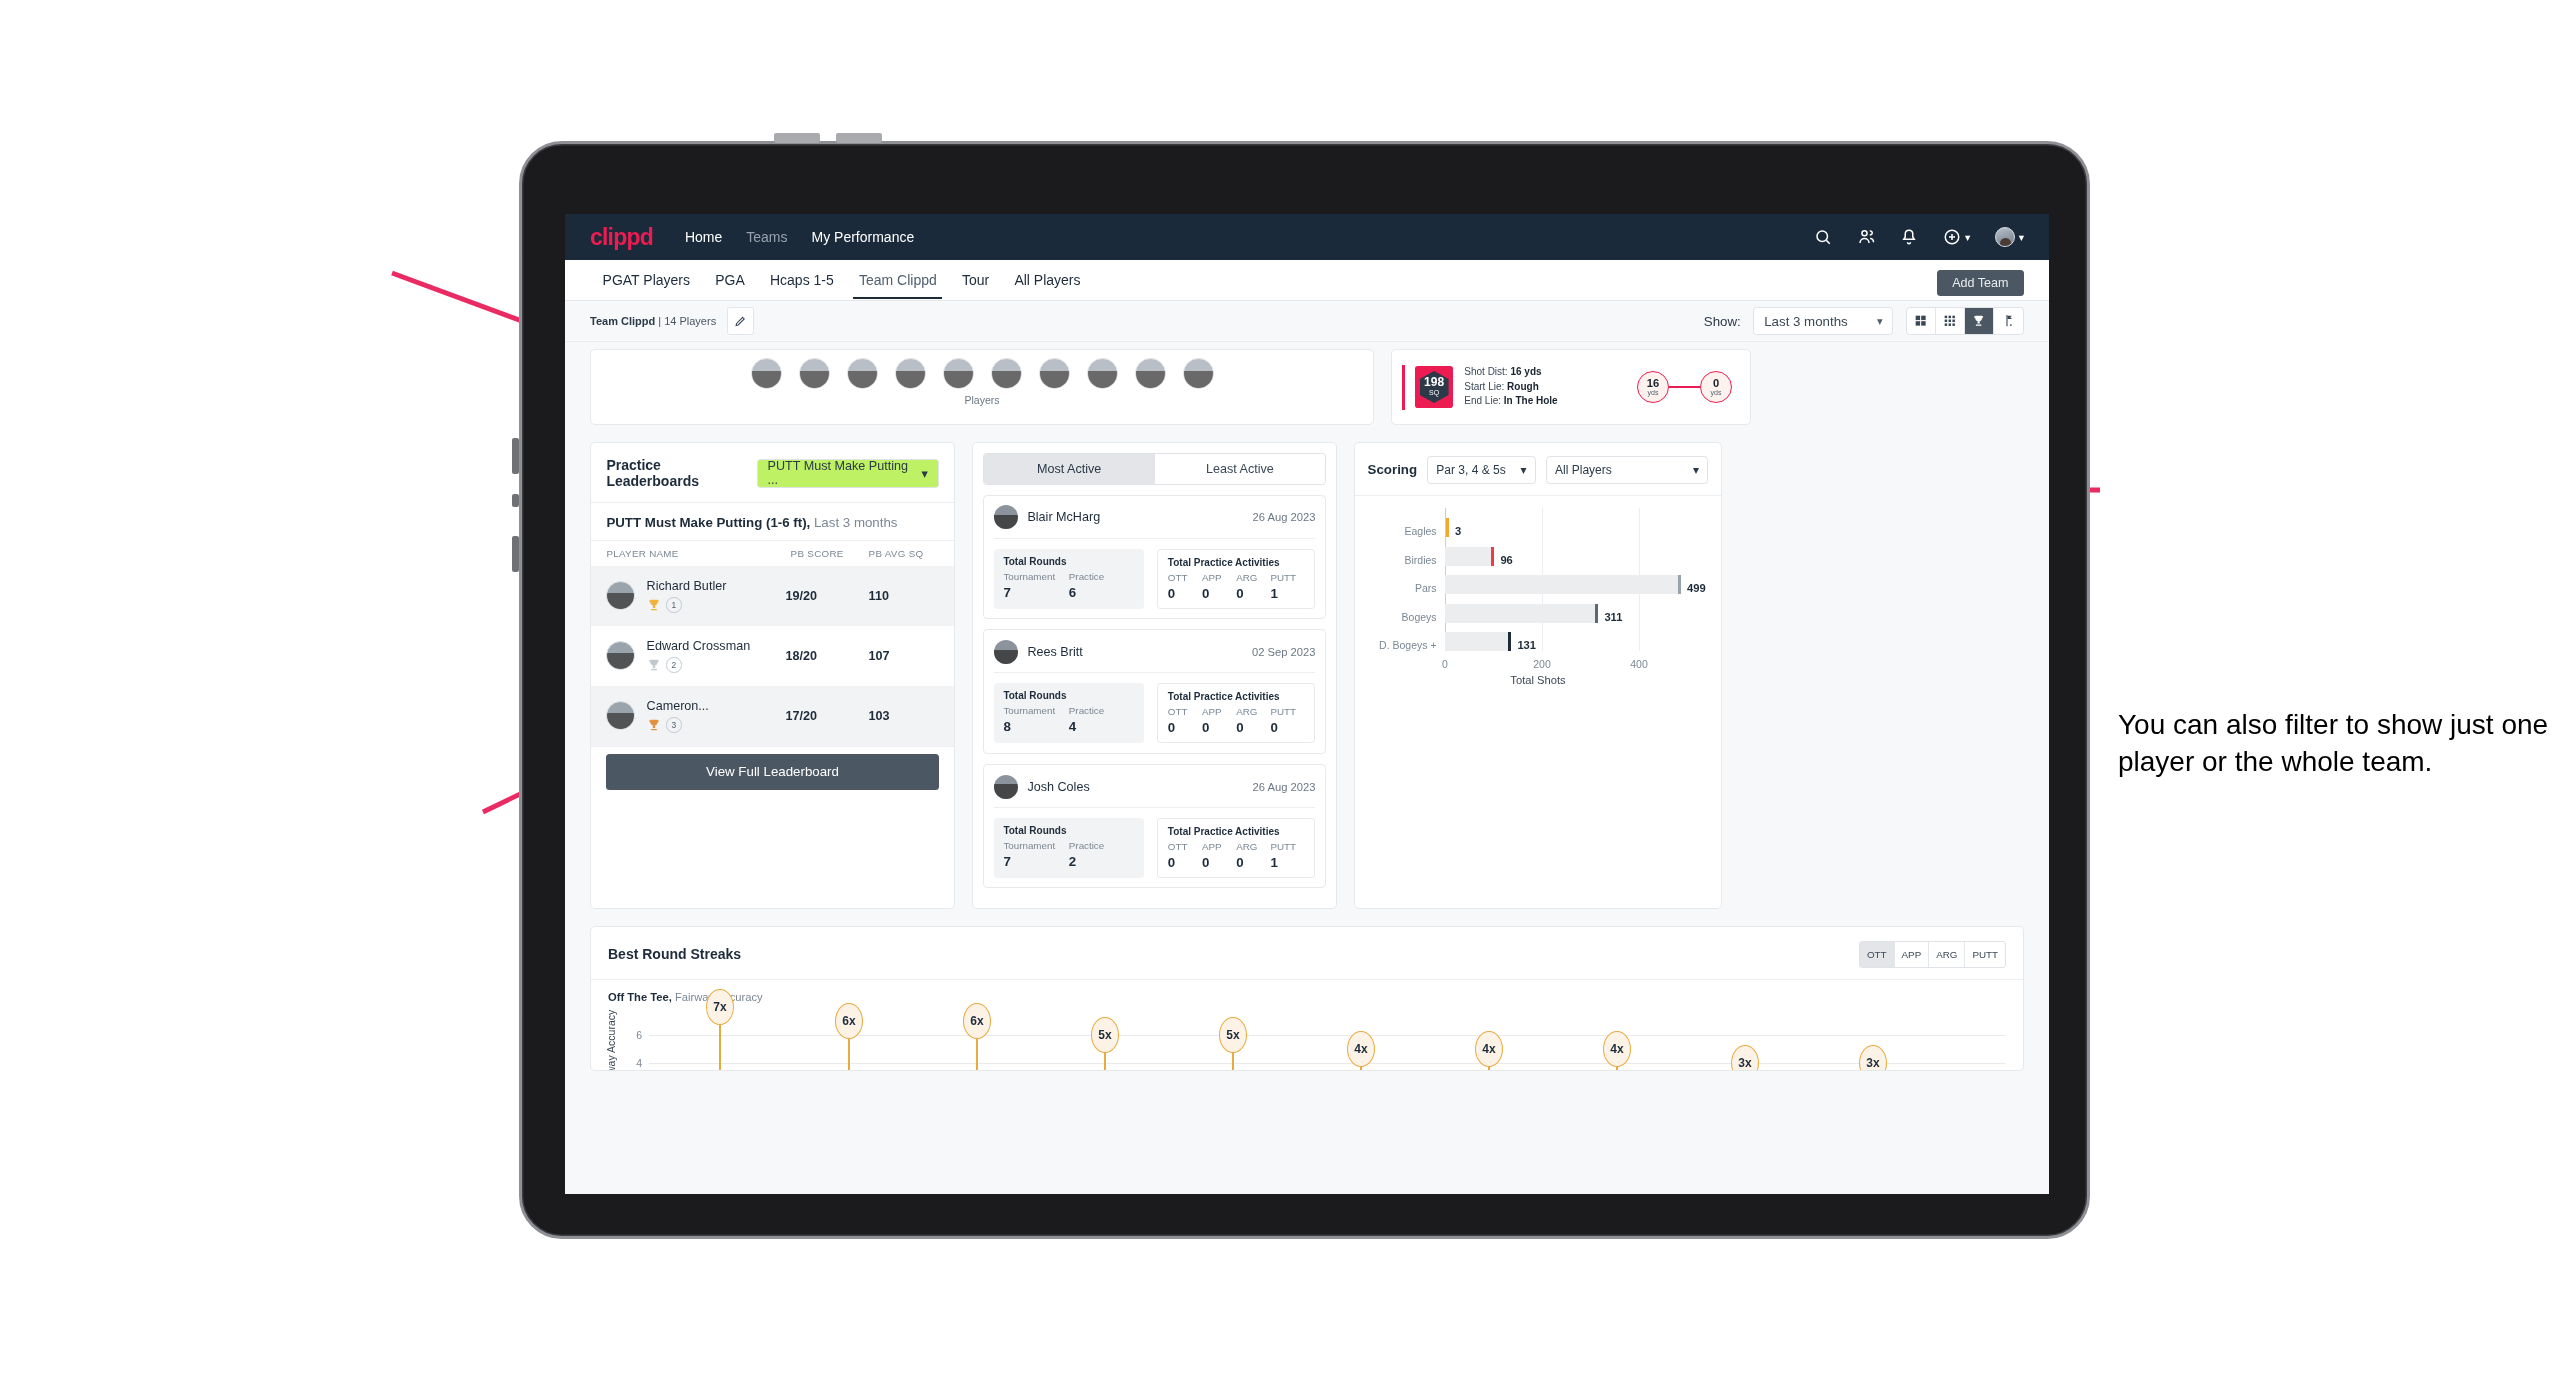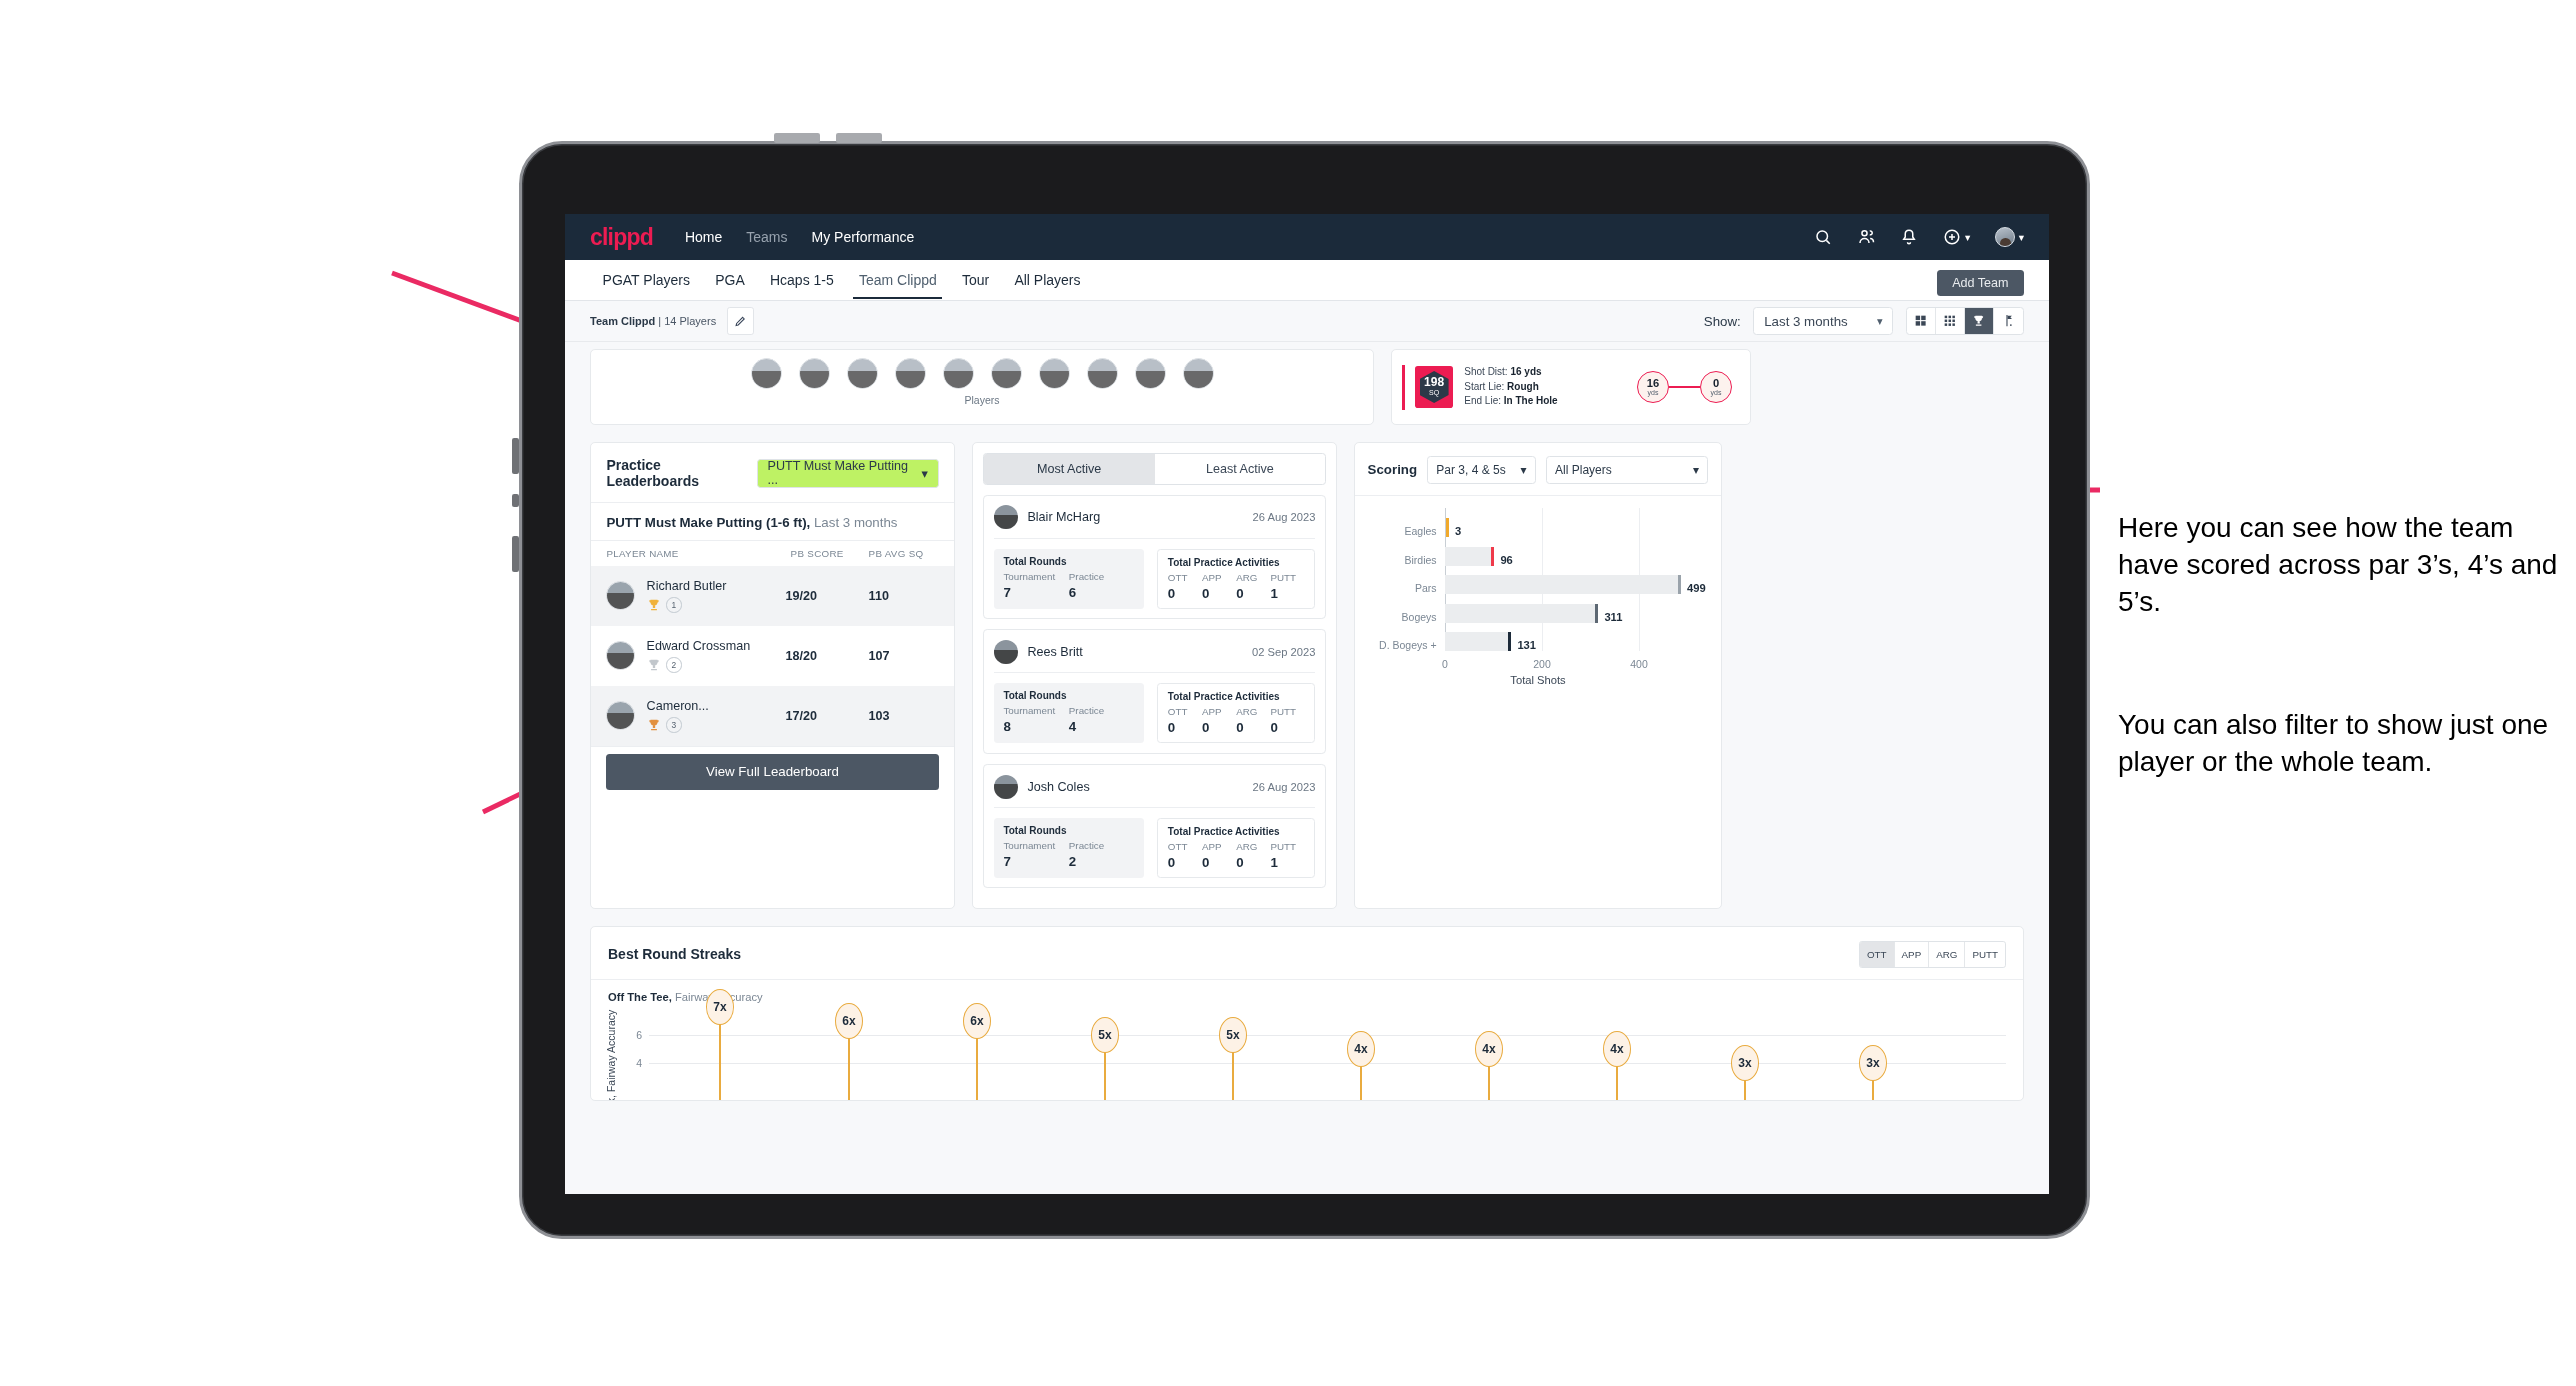--- a/index.html
+++ b/index.html
@@ -266,21 +266,21 @@
   .axisline { position:absolute; top:0; bottom:0; left:0; width:0.7px; background:#c8ced4; }
   .barrow { position:absolute; left:0; right:0; display:flex; align-items:flex-end; }
   .bar { height: 21px; background:#ebedef; position:relative; }
   .bar-cap { position:absolute; right:-2.1px; top:0; bottom:0; width:2.8px; }
   .bar-val { font-size: 11.2px; font-weight:700; color:#1d2b3a; margin-left: 8.4px; }
   .cat-lbl { position:absolute; right: 100%; margin-right: 8.4px; font-size: 10.5px; color:#7b8794; white-space:nowrap;}
   .xtick { position:absolute; font-size: 10.5px; color:#7b8794; transform: translateX(-50%); }
   .xlabel { position:absolute; bottom: 12.6px; left:0; right:0; text-align:center; font-size: 11.2px; color:#3b4756;}
 
   
-  .st-card { width: 100%; height: 175px; overflow:hidden; }
+  .st-card { width: 100%; height: 145px; overflow:hidden; }
   .st-head { display:flex; align-items:center; padding: 14px 17px 11.2px 17px; border-bottom:0.7px solid #eceef1;}
   .st-title { font-size: 14px; font-weight:700; color:#1d2b3a; }
   .st-seg { margin-left:auto; display:flex; border:0.7px solid #dfe3e7; border-radius:2.8px; overflow:hidden; height: 26.6px;}
   .st-seg > div {
     min-width: 34px; padding: 0 7px; display:flex; align-items:center; justify-content:center;
     font-size: 9.8px; color:#3b4756; border-right:0.7px solid #e4e7ea;
   }
   .st-seg > div:last-child { border-right:none; }
   .st-seg > div.on { background:#e3e5e8; }
   .st-sub { padding: 11.2px 17px 0 17px; font-size: 11.2px; font-weight:700; color:#1d2b3a; }
@@ -300,21 +300,20 @@
     background:#fdf2e6; border:1.8px solid #e9ab3f;
     display:flex; align-items:center; justify-content:center;
     font-size: 12px; font-weight:700; color:#1d2b3a;
   }
 </style>
 </head>
 <body>
 
 <div id="root">
 
-  <div class="annot annot-c">Here you can see how the team have scored across par 3’s, 4’s and 5’s.</div>
   <div class="annot annot-d">You can also filter to show just one player or the whole team.</div>
 
   <svg class="arrows" viewBox="0 0 3680 1980">
     <g stroke="#ea2a63" stroke-width="7" fill="none">
       <path d="M560,390 L1258,648"></path>
       <path d="M690,1160 L1640,700"></path>
       <path d="M3000,700 L2680,700"></path>
     </g>
     <polygon points="1272,654 1236,646 1248,634" fill="#ea2a63"></polygon>
     <polygon points="1654,694 1620,696 1634,712" fill="#ea2a63"></polygon>

